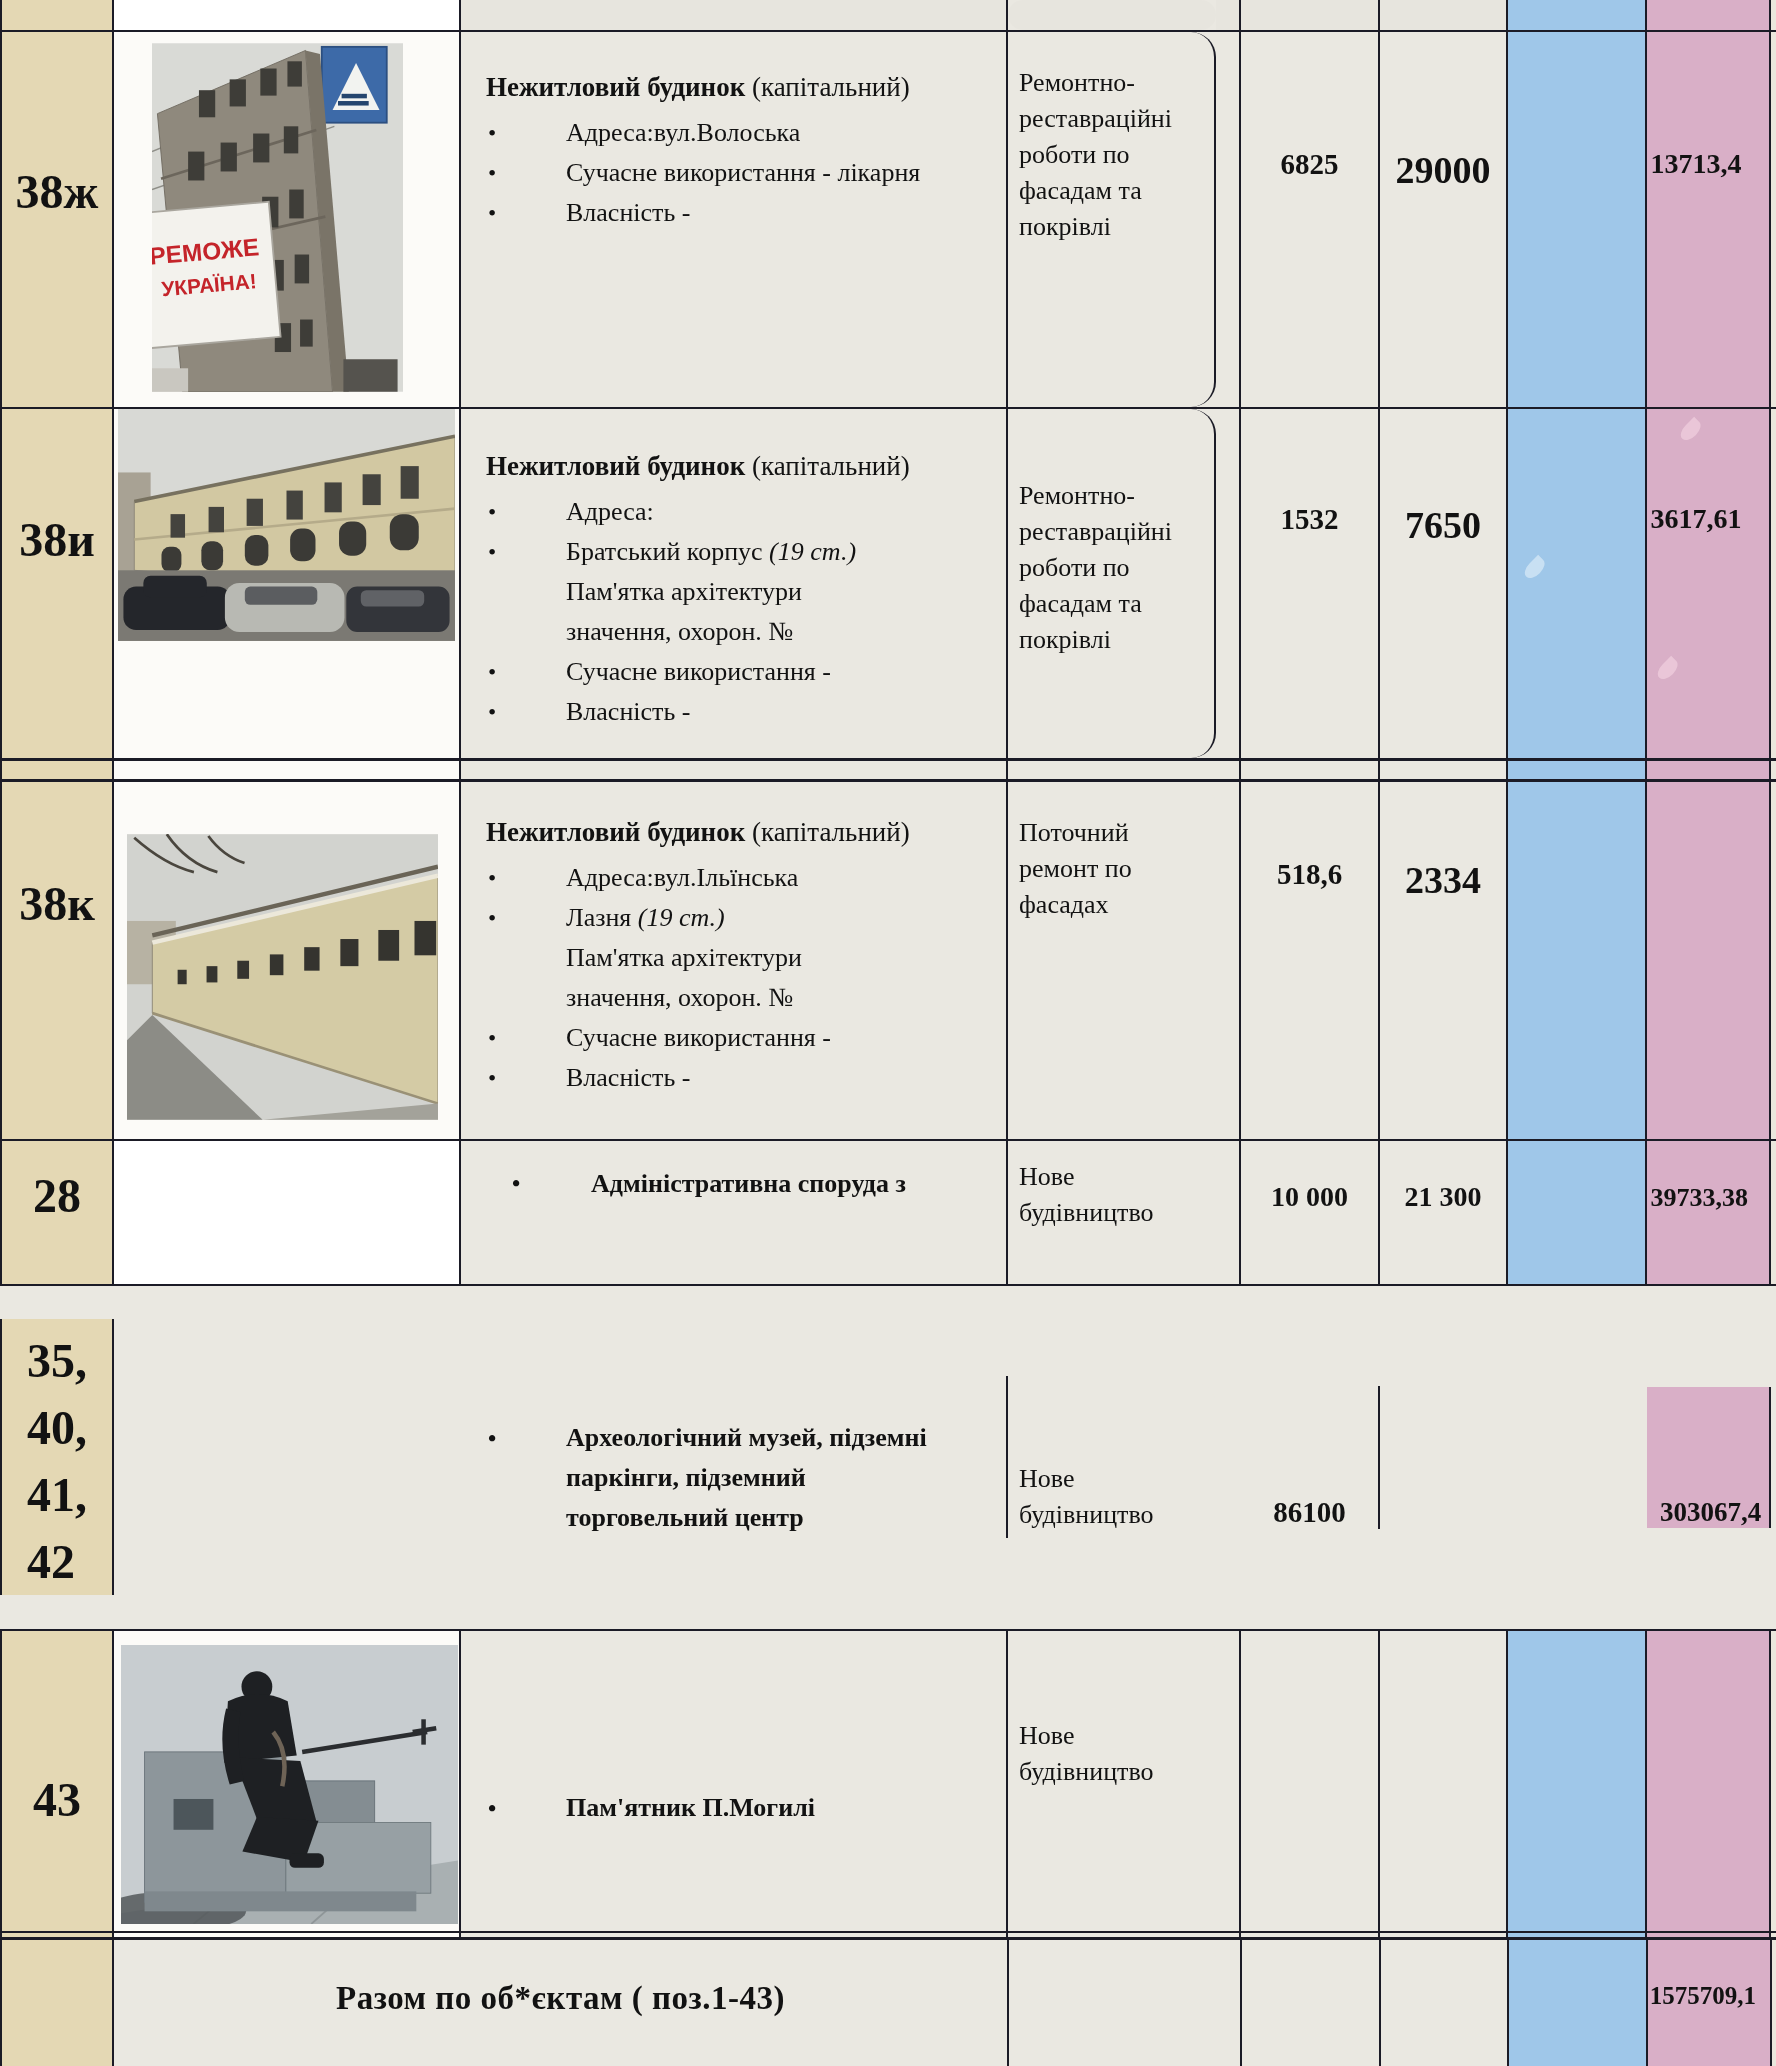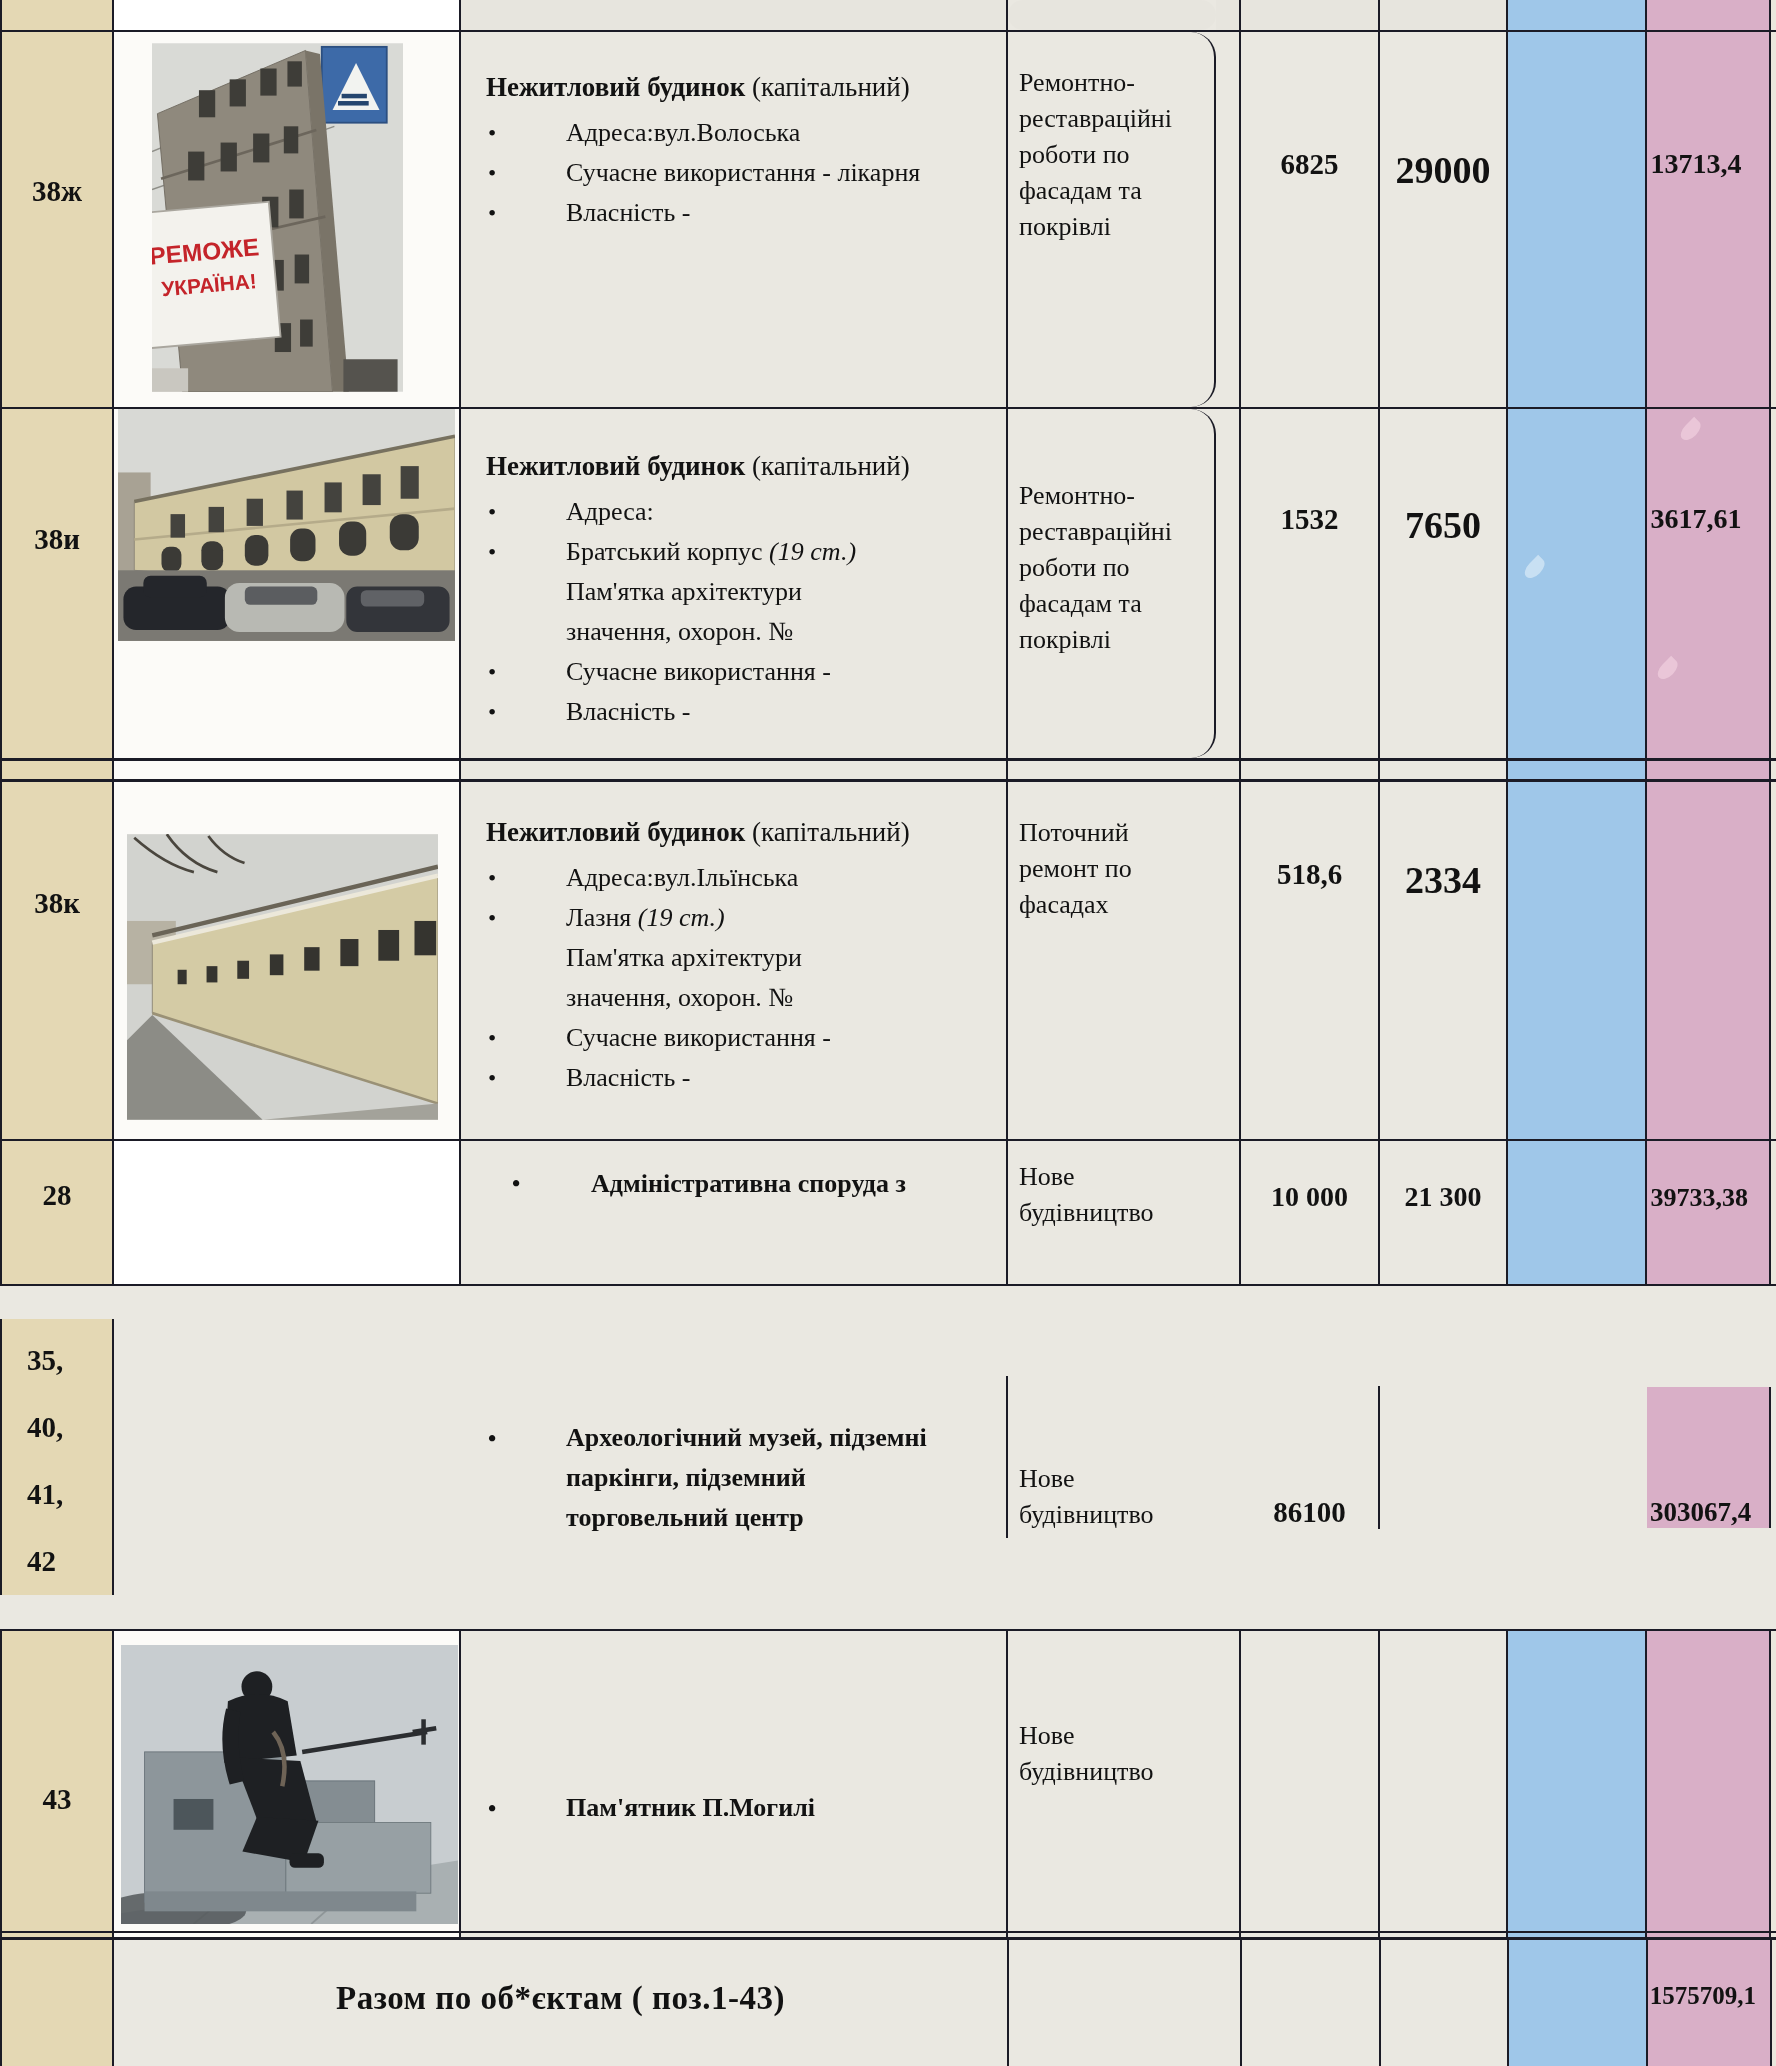--- a/index.html
+++ b/index.html
@@ -11,21 +11,21 @@
     --blue:#9fc7e9;
     --pink:#d9afc7;
     --edge:#eae6dc;
   }
   html,body{margin:0;padding:0;background:#d8d4c8;}
   body{font-family:"Liberation Serif","DejaVu Serif",serif;color:#121212;}
   .page{width:1777px;height:2066px;position:relative;background:var(--cream);overflow:hidden;}
   .row{display:flex;position:relative;}
   .c{box-sizing:border-box;border-right:2.7px solid var(--bd);position:relative;overflow:hidden;}
   .c:last-child{border-right:none;}
-  .c-id{width:114px;background:var(--beige);border-left:2.7px solid var(--bd);text-align:center;font-weight:700;font-size:29px;white-space:pre-line;line-height:47px;}
+  .c-id{width:114px;background:var(--beige);border-left:2.7px solid var(--bd);text-align:center;font-weight:700;font-size:48px;white-space:pre-line;line-height:47px;}
   .c-photo{width:347px;background:var(--photo);}
   .c-desc{width:547px;background:var(--cream);}
   .c-work{width:208px;background:var(--cream);font-size:26px;line-height:36px;white-space:pre-line;padding-left:11px;border-radius:25px;}
   .c-sliver{width:25px;background:var(--cream);}
   .c-n1{width:139px;background:var(--cream);text-align:center;font-weight:700;font-size:29px;}
   .c-n2{width:128px;background:var(--cream);text-align:center;font-weight:700;font-size:38px;}
   .c-blue{width:139px;background:var(--blue);}
   .c-pink{width:124px;background:var(--pink);font-weight:700;font-size:28px;padding-left:3.6px;}
   .c-edge{width:4.5px;background:var(--edge);}
   .mg{border-right:none;}
@@ -61,21 +61,21 @@
   .r-39 .c-id{padding-top:31px;}
   .r-39 .c-desc{padding-top:22px;}
   .r-39 .c-work{padding-top:18px;}
   .r-39 .c-n1,.r-39 .c-n2{padding-top:40px;font-size:28px;}
   .r-39 .c-pink{padding-top:42px;font-size:26px;}
 
   .r-3542 .c-id{padding-top:7.2px;text-align:left;padding-left:25px;line-height:67px;}
   .r-3542 .c-desc{padding-top:42px;}
   .r-3542 .c-work{padding-top:80px;}
   .r-3542 .c-n1,.r-3542 .c-pink{padding-top:110px;}
-  .r-3542 .c-pink{font-size:27px;padding-left:3px;}
+  .r-3542 .c-pink{font-size:27px;padding-left:13px;}
 
   .r-43 .c-id{padding-top:145px;}
   .r-43 .c-desc{padding-top:157px;}
   .r-43 .c-work{padding-top:87px;}
 
   .r-total .c-merged{width:895px;background:var(--cream);border-right:2.7px solid var(--bd);box-sizing:border-box;text-align:center;padding-top:40px;font-weight:700;font-size:33px;letter-spacing:0.5px;}
   .r-total .c-pink{padding-top:42px;font-size:25px;padding-left:1.8px;white-space:nowrap;}
 
   
   .dtitle{margin:0 0 7.2px 25px;font-size:27px;line-height:38px;}

